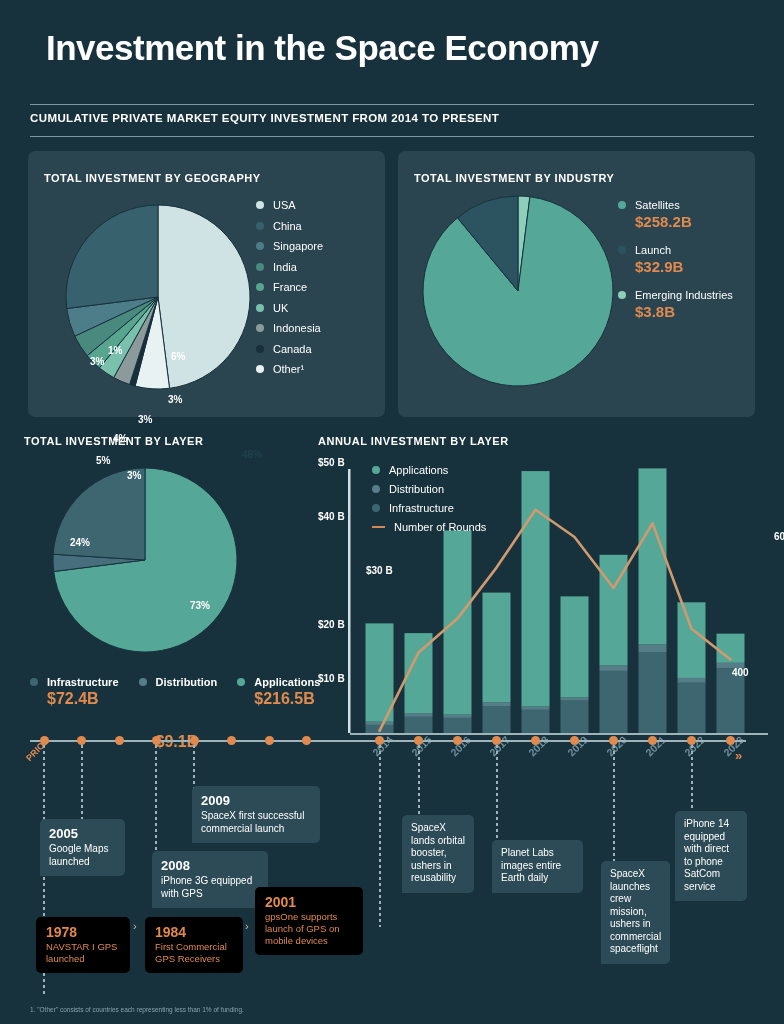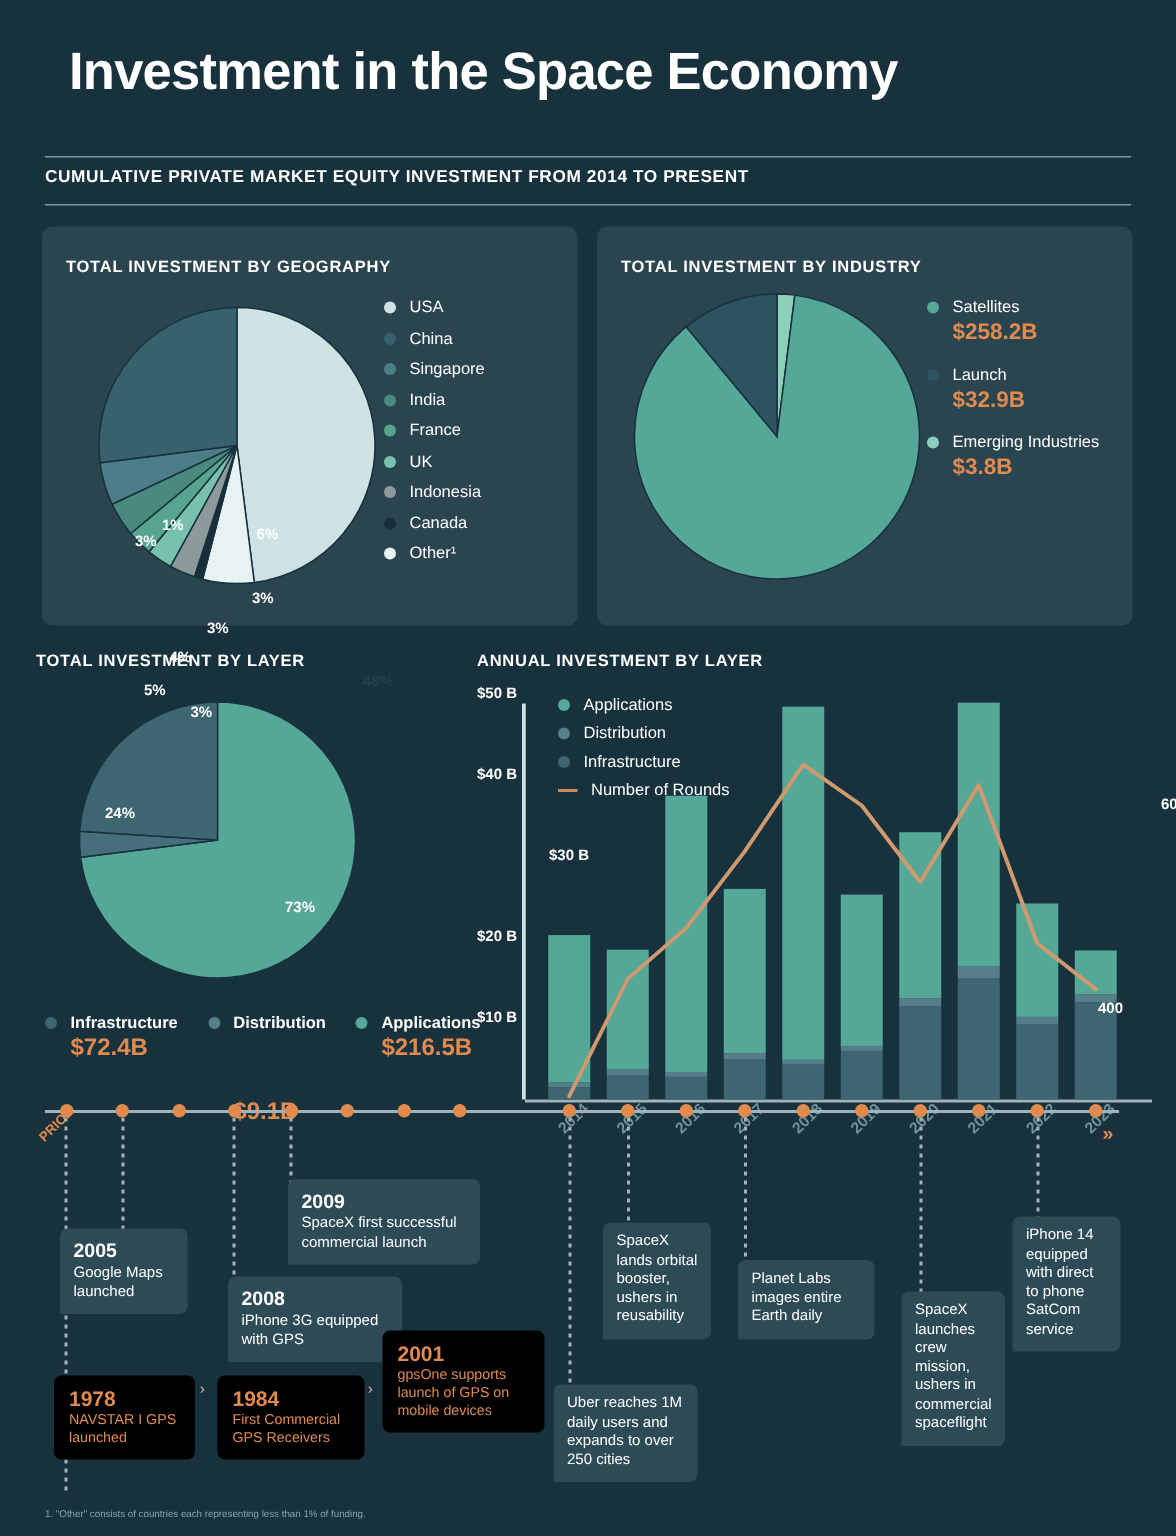--- a/index.html
+++ b/index.html
@@ -358,23 +358,20 @@
     <div class="tx">Google Maps launched</div>
   </div>
   <div class="evt" style="left:152px; top:851px; width:116px;">
     <div class="yr">2008</div>
     <div class="tx">iPhone 3G equipped with GPS</div>
   </div>
   <div class="evt" style="left:192px; top:786px; width:128px;">
     <div class="yr">2009</div>
     <div class="tx">SpaceX first successful commercial launch</div>
   </div>
-  <div class="evt" style="left:369px; top:923px; width:96px;">
-    <div class="tx">Uber reaches 1M daily users and expands to over 250 cities</div>
-  </div>
   <div class="evt" style="left:402px; top:815px; width:72px;">
     <div class="tx">SpaceX lands orbital booster, ushers in reusability</div>
   </div>
   <div class="evt" style="left:492px; top:840px; width:91px;">
     <div class="tx">Planet Labs images entire Earth daily</div>
   </div>
   <div class="evt" style="left:601px; top:861px; width:69px;">
     <div class="tx">SpaceX launches crew mission, ushers in commercial spaceflight</div>
   </div>
   <div class="evt" style="left:675px; top:811px; width:72px;">

